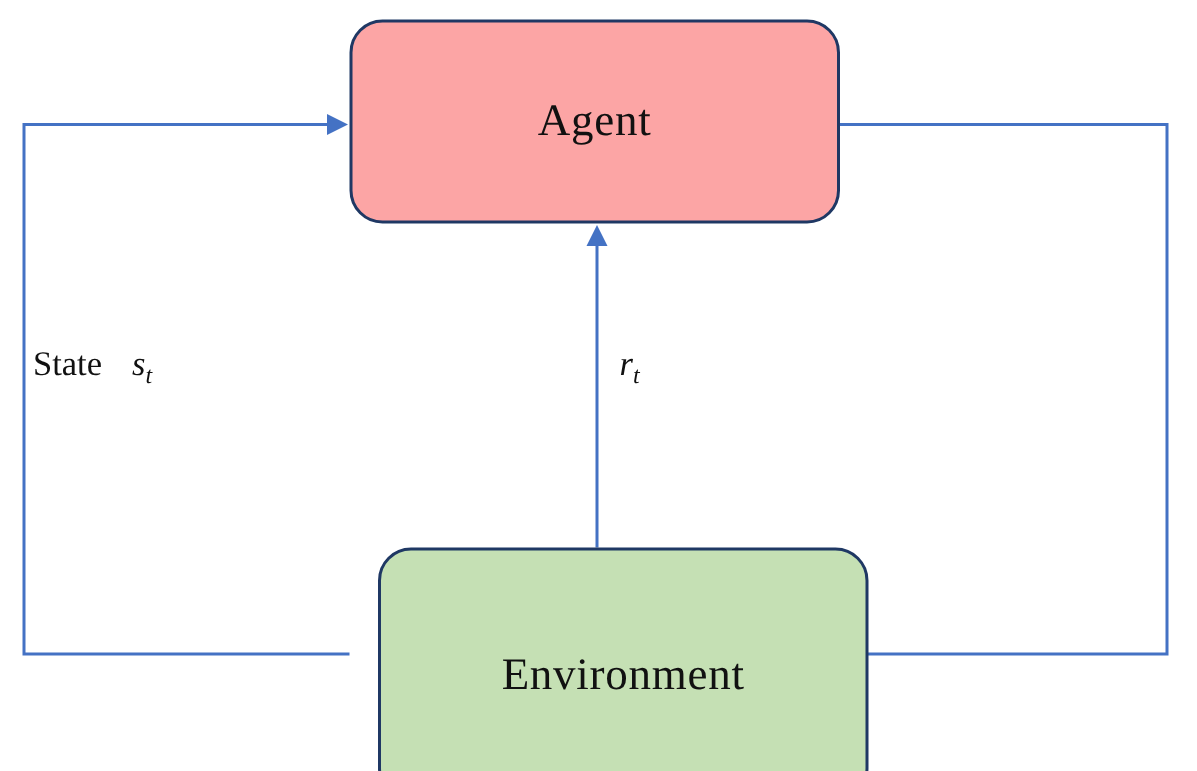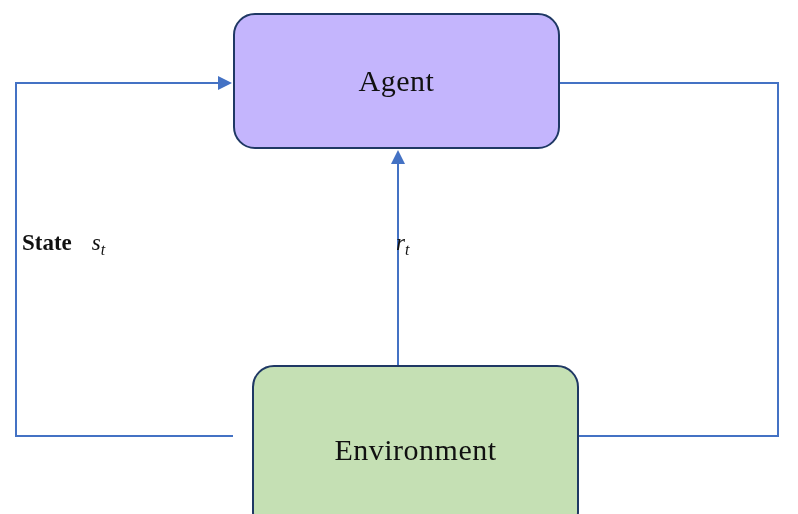--- a/index.html
+++ b/index.html
@@ -51,32 +51,32 @@
     pointer-events: none;
   }
   .edge-label {
     position: absolute;
     top: 228px;
     font-size: 23px;
     color: #111111;
     white-space: nowrap;
     line-height: 30px;
   }
-  .edge-label .word { font-style: normal; font-weight: bold; }
+  .edge-label .word { font-style: normal; }
   .edge-label .gap { display: inline-block; width: 20px; }
   .mvar { font-style: italic; }
   .msub {
     font-style: italic;
     font-size: 16px;
     vertical-align: -5px;
     line-height: 0;
   }
   #state-label  { left: 22px; }
   #reward-word  { left: 306px; }
-  #reward-symbol { left: 396px; }
+  #reward-symbol { left: 413px; }
   #action-label { left: 637px; }
 </style>
 </head>
 <body>
 
 <div id="canvas">
 
   <svg id="edges" viewBox="0 0 798 514">
 
     <g>
@@ -88,21 +88,21 @@
       <line x1="398" y1="365" x2="398" y2="162" stroke-width="2" stroke="#4472C4"></line>
       <polygon points="398,150 391,164 405,164" fill="#4472C4"></polygon>
     </g>
 
     <g>
       <polyline points="560,83 778,83 778,436 575,436" fill="none" stroke-width="2" stroke="#4472C4"></polyline>
       <polygon points="562,436 576,429 576,443" fill="#4472C4"></polygon>
     </g>
   </svg>
 
-  <div class="node" id="agent-node" style="background-color: #c4b5fd;">
+  <div class="node" id="agent-node" style="background-color: #fca5a5;">
     <span class="node-label">Agent</span>
   </div>
 
   <div class="node" id="environment-node" style="background-color: rgb(197, 224, 180);">
     <span class="node-label">Environment</span>
   </div>
 
   <div class="edge-label" id="state-label">
     <span class="word">State</span><span class="gap"></span><span class="mvar">s</span><span class="msub">t</span>
   </div>

